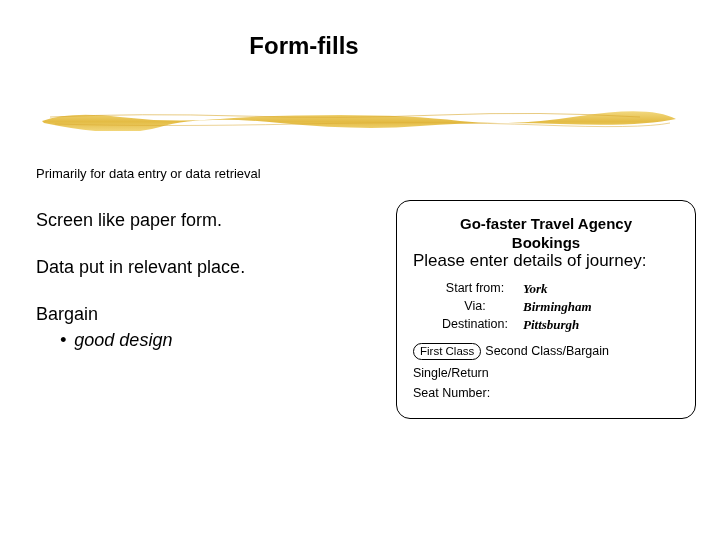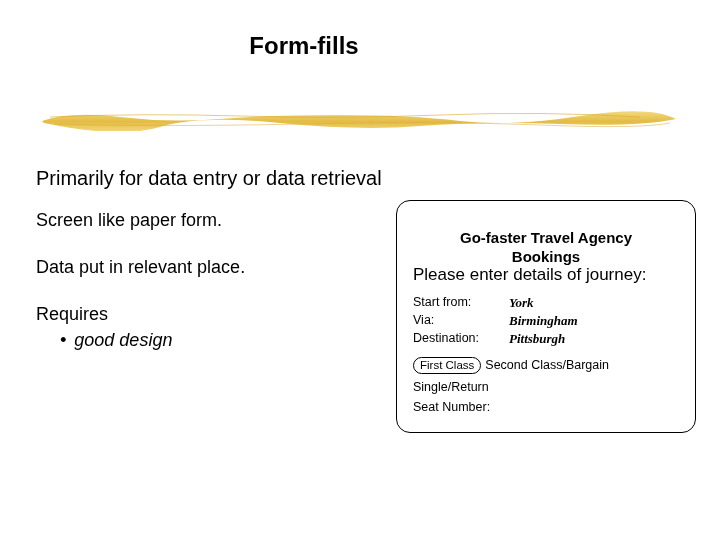--- a/index.html
+++ b/index.html
@@ -35,21 +35,21 @@
     width: 640px;
     height: 24px;
   }
   .brush svg { display: block; }
   .body-text {
     position: absolute;
     left: 36px;
     font-size: 18px;
     line-height: 1.35;
   }
-  #line1 { top: 165px; font-size: 20px; }
+  #line1 { top: 165px; font-size: 13px; }
   #line2 { top: 208px; }
   #line3 { top: 255px; }
   #req-block { top: 302px; }
   .bullets {
     margin: 2px 0 0 24px;
     padding: 0;
     list-style: none;
     font-style: italic;
   }
   .bullets li::before {
@@ -57,21 +57,21 @@
     margin-right: 8px;
   }
   
   .form-panel {
     position: absolute;
     right: 24px;
     top: 200px;
     width: 300px;
     border: 1.5px solid #000;
     border-radius: 14px;
-    padding: 28px 16px 18px 16px;
+    padding: 14px 16px 18px 16px;
     box-sizing: border-box;
     font-family: Arial, Helvetica, sans-serif;
     font-size: 13px;
     color: #000;
   }
   .form-title {
     text-align: center;
     font-weight: bold;
     font-size: 15px;
     margin-bottom: 2px;
@@ -82,21 +82,22 @@
     font-size: 15px;
     margin-bottom: 0;
   }
   .form-instr {
     font-size: 17px;
     margin-bottom: 10px;
   }
   .form-row {
     display: flex;
     font-size: 12.5px;
-    margin: 2px 0;
+    margin: 2px 14px;
+    text-align: center;
   }
   .form-label {
     width: 96px;
   }
   .form-value {
     font-style: italic;
     font-weight: bold;
     font-family: "Times New Roman", Times, serif;
     font-size: 13px;
   }
@@ -139,21 +140,21 @@
       <path d="M10 10 Q 100 6, 200 9 T 400 8 T 600 10" stroke="#d9a82e" stroke-width="1" fill="none" opacity="0.6"></path>
       <path d="M15 17 Q 120 20, 260 17 T 500 18 T 630 16" stroke="#d9a82e" stroke-width="1" fill="none" opacity="0.5"></path>
     </svg>
   </div>
 
   <div id="line1" class="body-text">Primarily for data entry or data retrieval</div>
   <div id="line2" class="body-text">Screen like paper form.</div>
   <div id="line3" class="body-text">Data put in relevant place.</div>
 
   <div id="req-block" class="body-text">
-    <div>Requires</div>
+    <div>Bargain</div>
     <ul class="bullets">
       <li>good design</li>
     </ul>
   </div>
 
   <div class="form-panel">
     <div class="form-title">Go-faster Travel Agency</div>
     <div class="form-subtitle">Bookings</div>
     <div class="form-instr">Please enter details of journey:</div>
 

